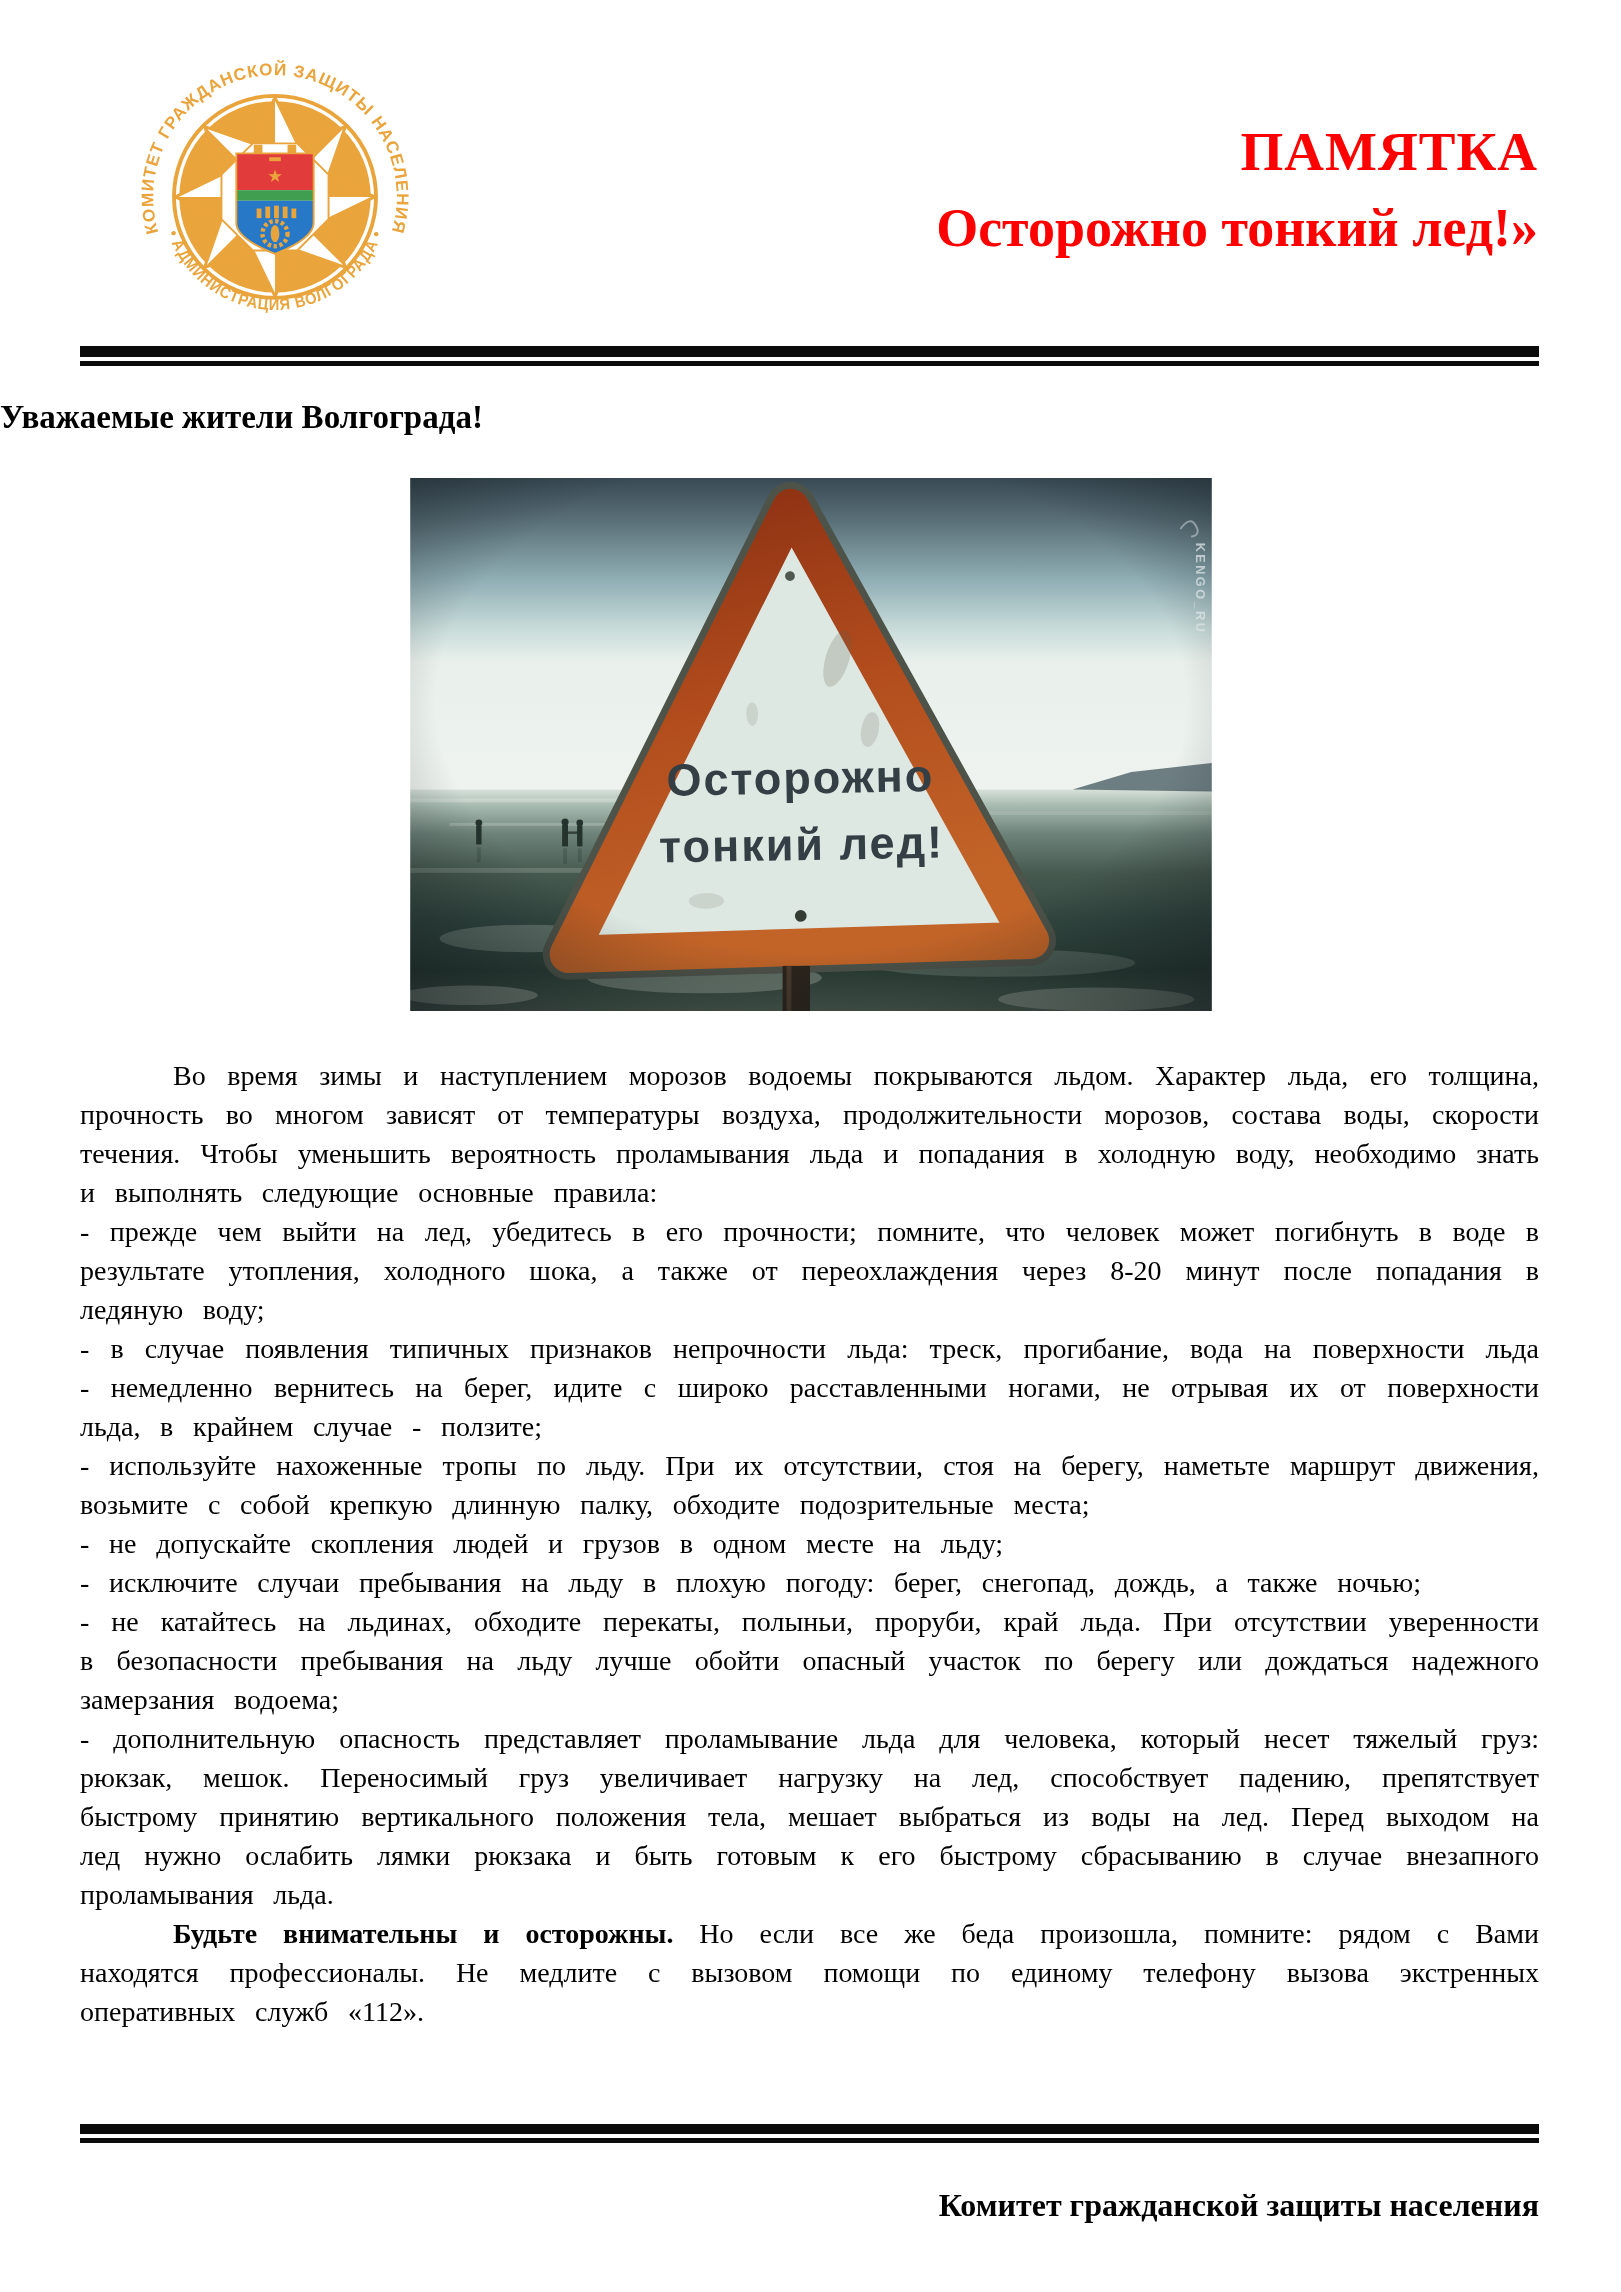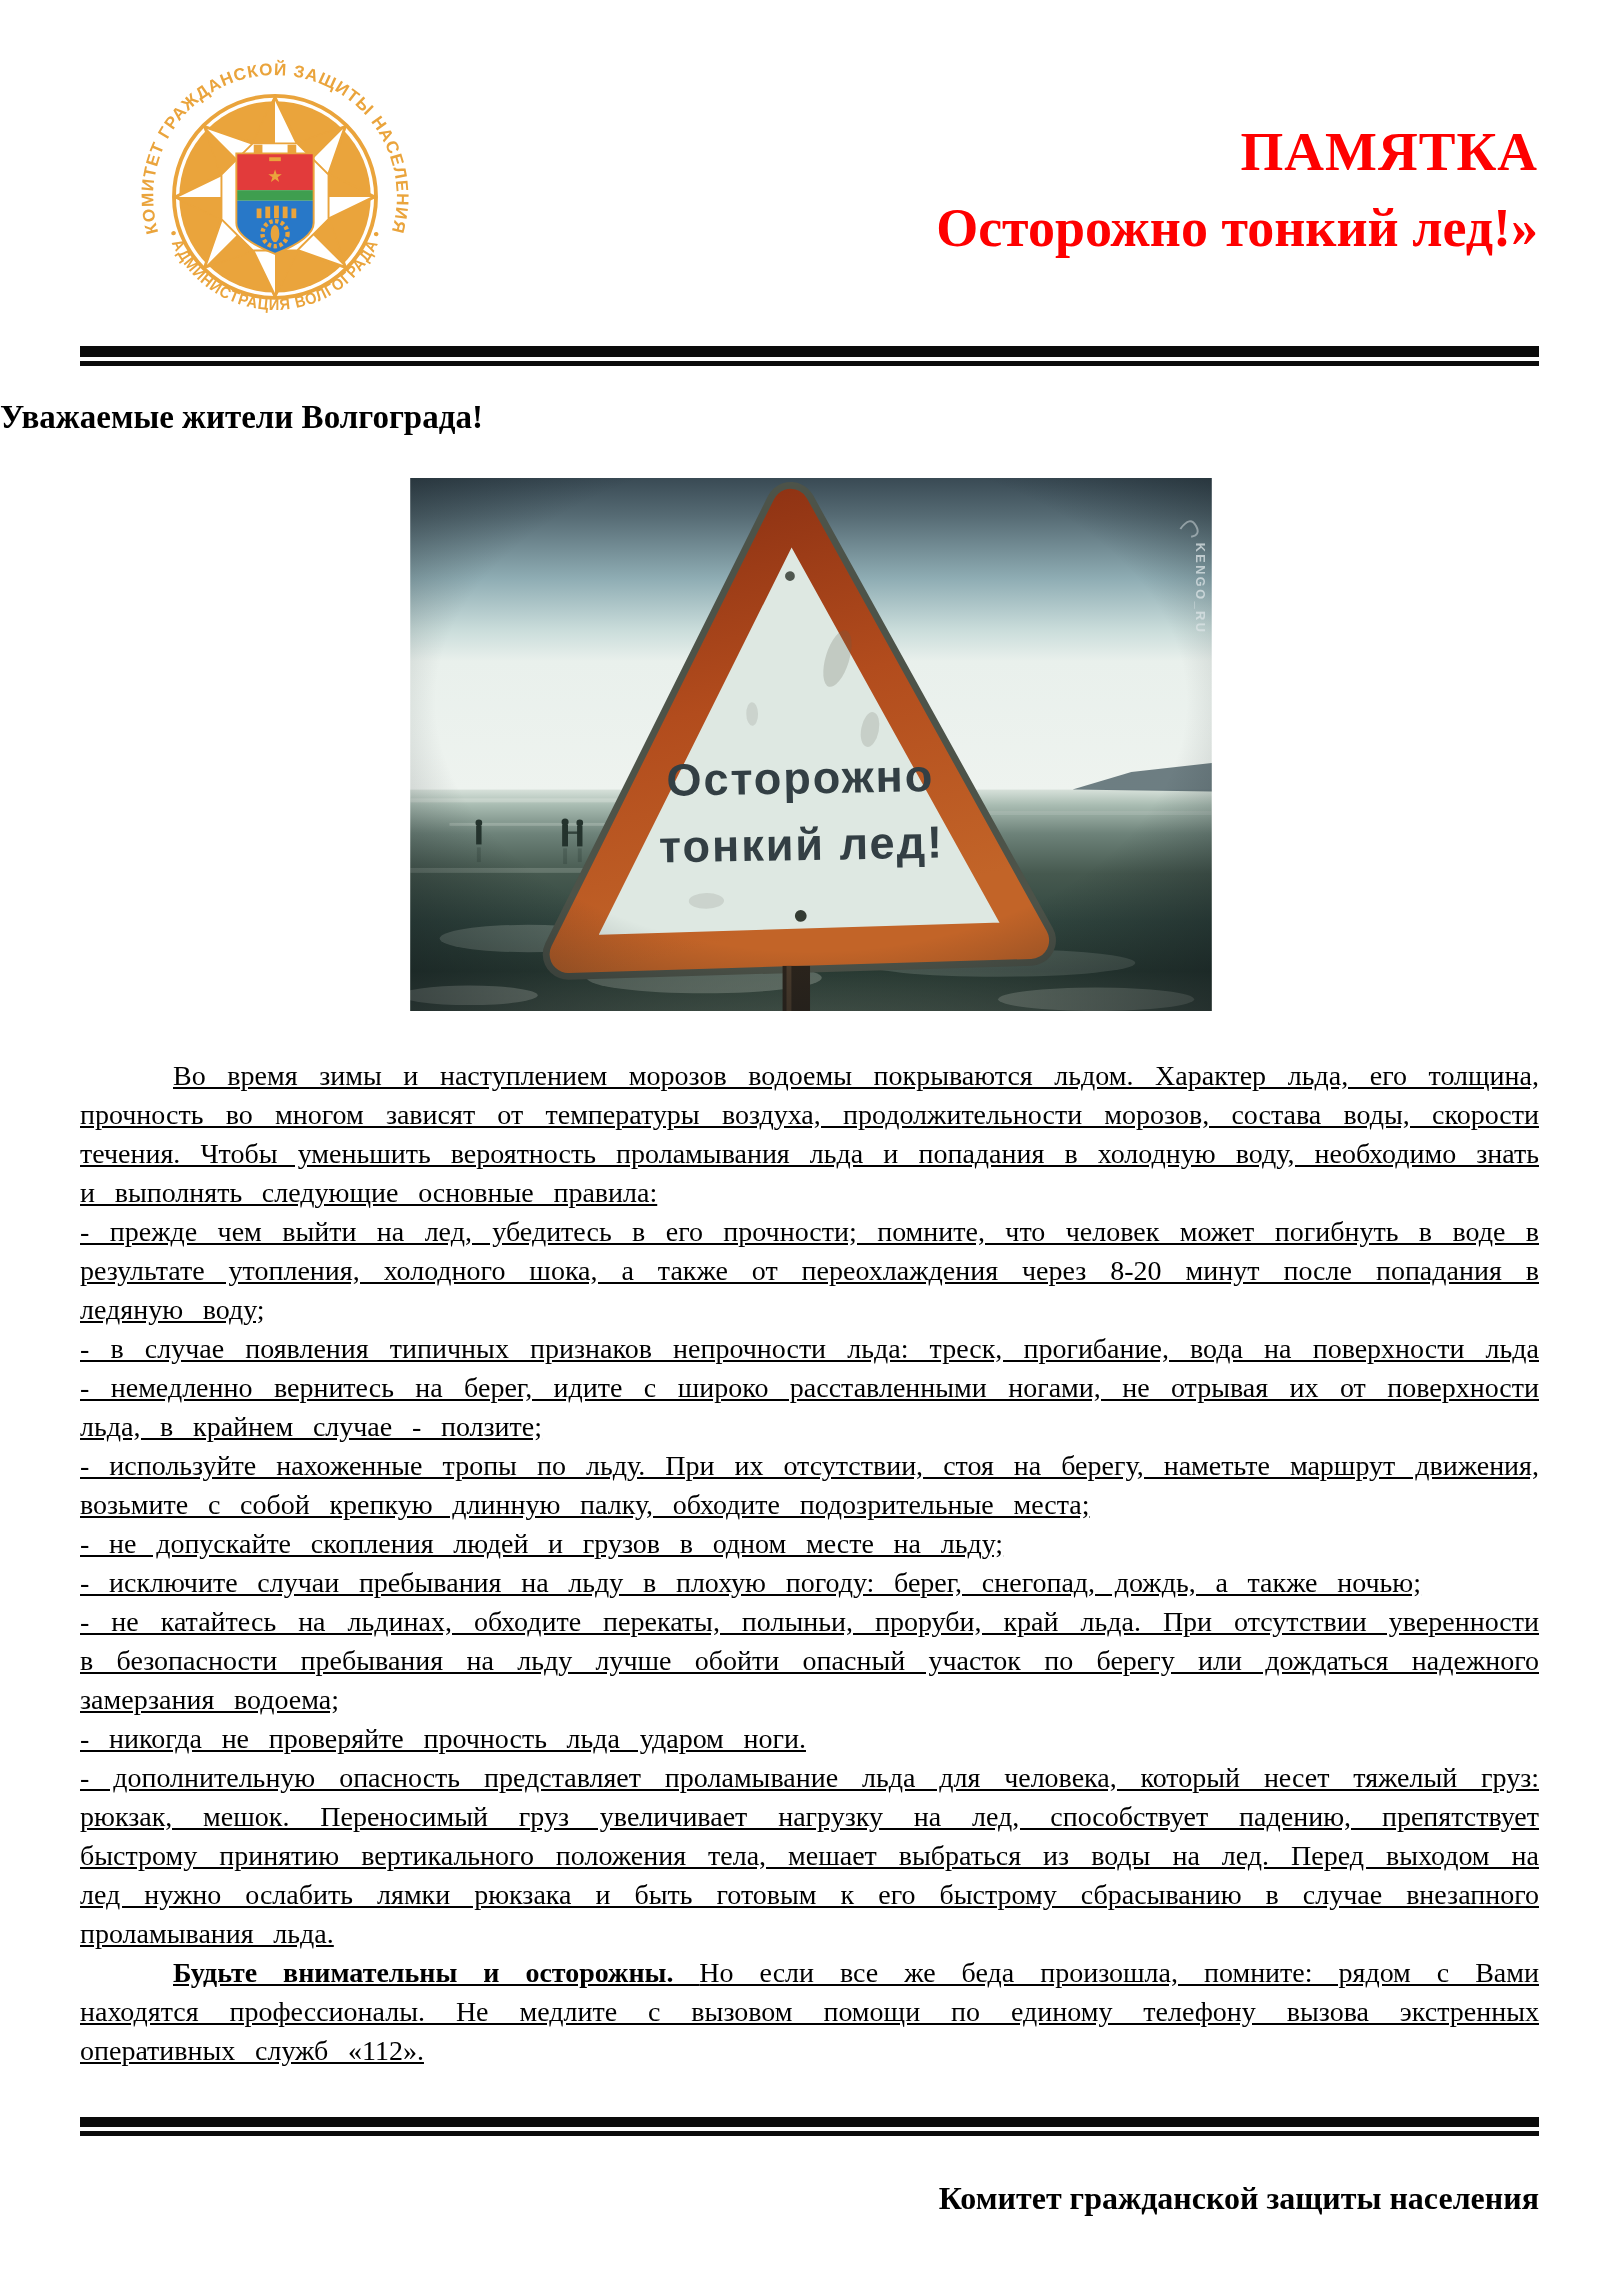--- a/index.html
+++ b/index.html
@@ -29,22 +29,22 @@
   .rule{margin:0 82px 0 80px}
   .rule .thick{height:10.8px;background:#0b0b0b}
   .rule .gap{height:3.9px;background:#fff}
   .rule .thin{height:4.9px;background:#0b0b0b}
   
   .greeting{margin-top:30px;text-align:left;font-weight:bold;font-size:33px;line-height:43px}
   
   .photo{display:block;margin:39px auto 0;width:802px;height:533px}
   
   .body-text{
-    margin:45px 82px 5px 80px;height:1056px;overflow:hidden;
-    text-align:justify;font-size:28px;line-height:39px;word-spacing:12.7px;text-decoration:underline;
+    margin:45px 82px 12px 80px;height:1056px;overflow:hidden;
+    text-align:justify;font-size:28px;line-height:39px;word-spacing:12.7px;
   }
   .body-text p{margin:0}
   .body-text p.indent{text-indent:93px}
   
   .footer{margin:41px 82px 0 0;text-align:right;font-weight:bold;font-size:32px;line-height:42px}
 </style>
 </head>
 <body>
 
 <div class="page">
@@ -214,21 +214,20 @@
   </svg>
 
   <div class="body-text">
       <p class="indent">Во время зимы и наступлением морозов водоемы покрываются льдом. Характер льда, его толщина, прочность во многом зависят от температуры воздуха, продолжительности морозов, состава воды, скорости течения. Чтобы уменьшить вероятность проламывания льда и попадания в холодную воду, необходимо знать и выполнять следующие основные правила:</p>
       <p>- прежде чем выйти на лед, убедитесь в его прочности; помните, что человек может погибнуть в воде в результате утопления, холодного шока, а также от переохлаждения через 8-20 минут после попадания в ледяную воду;</p>
       <p>- в случае появления типичных признаков непрочности льда: треск, прогибание, вода на поверхности льда - немедленно вернитесь на берег, идите с широко расставленными ногами, не отрывая их от поверхности льда, в крайнем случае - ползите;</p>
       <p>- используйте нахоженные тропы по льду. При их отсутствии, стоя на берегу, наметьте маршрут движения, возьмите с собой крепкую длинную палку, обходите подозрительные места;</p>
       <p>- не допускайте скопления людей и грузов в одном месте на льду;</p>
       <p>- исключите случаи пребывания на льду в плохую погоду: берег, снегопад, дождь, а также ночью;</p>
       <p>- не катайтесь на льдинах, обходите перекаты, полыньи, проруби, край льда. При отсутствии уверенности в безопасности пребывания на льду лучше обойти опасный участок по берегу или дождаться надежного замерзания водоема;</p>
-      <p>- никогда не проверяйте прочность льда ударом ноги.</p>
       <p>- дополнительную опасность представляет проламывание льда для человека, который несет тяжелый груз: рюкзак, мешок. Переносимый груз увеличивает нагрузку на лед, способствует падению, препятствует быстрому принятию вертикального положения тела, мешает выбраться из воды на лед. Перед выходом на лед нужно ослабить лямки рюкзака и быть готовым к его быстрому сбрасыванию в случае внезапного проламывания льда.</p>
       <p class="indent"><b>Будьте внимательны и осторожны.  </b>Но если все же беда произошла, помните: рядом с Вами находятся профессионалы. Не медлите с вызовом помощи по единому телефону вызова экстренных оперативных служб «112».</p>
     </div>
 
   <div class="rule">
     <div class="thick"></div>
     <div class="gap"></div>
     <div class="thin"></div>
   </div>
 

